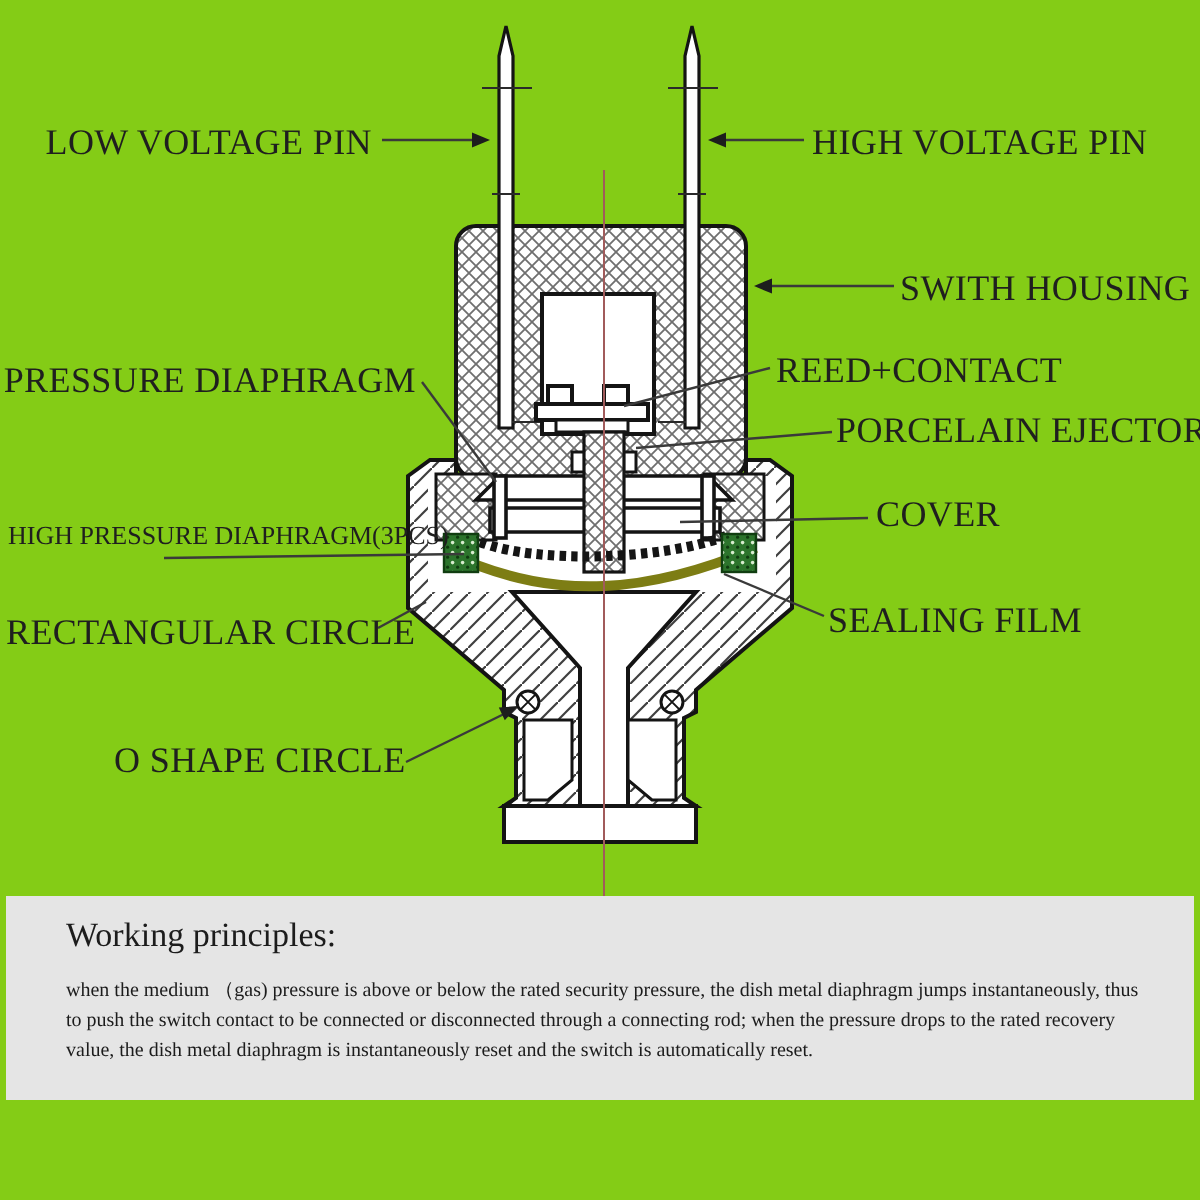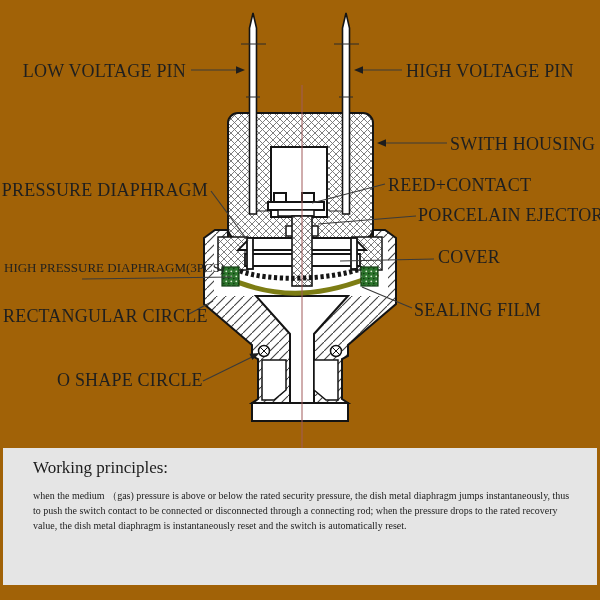--- a/index.html
+++ b/index.html
@@ -1,22 +1,22 @@
 <!DOCTYPE html>
 <html><head>
 <meta charset="utf-8">
 <style>
   html,body{margin:0;padding:0;background:#ffffff;}
-  #stage{position:relative;width:600px;height:600px;background:#a16207;overflow:hidden;
+  #stage{position:relative;width:600px;height:600px;background:#84cc16;overflow:hidden;
          font-family:"Liberation Serif", serif;text-decoration:underline;}
   #drawing{position:absolute;left:0;top:0;}
   .label{fill:#1f1f1f;font-family:"Liberation Serif", serif;font-size:18px;letter-spacing:.2px;}
   .label-sm{fill:#1f1f1f;font-family:"Liberation Serif", serif;font-size:13px;}
   .leader{stroke:#3a3a3a;stroke-width:1.2;fill:none;}
-  #principles-panel{position:absolute;left:3px;top:448px;width:594px;height:137px;
+  #principles-panel{position:absolute;left:3px;top:448px;width:594px;height:102px;
          background:#e5e5e5;box-sizing:border-box;padding:8px 26px 0 30px;color:#1c1c1c;}
   #principles-heading{font-size:17px;margin:2px 0 10px 0;font-weight:normal;}
   #principles-body{font-size:10px;line-height:1.5;margin:0;max-width:540px;}
 </style>
 </head>
 <body>
 
 <div id="stage">
 
   <svg id="drawing" width="600" height="455" viewBox="0 0 600 455">

